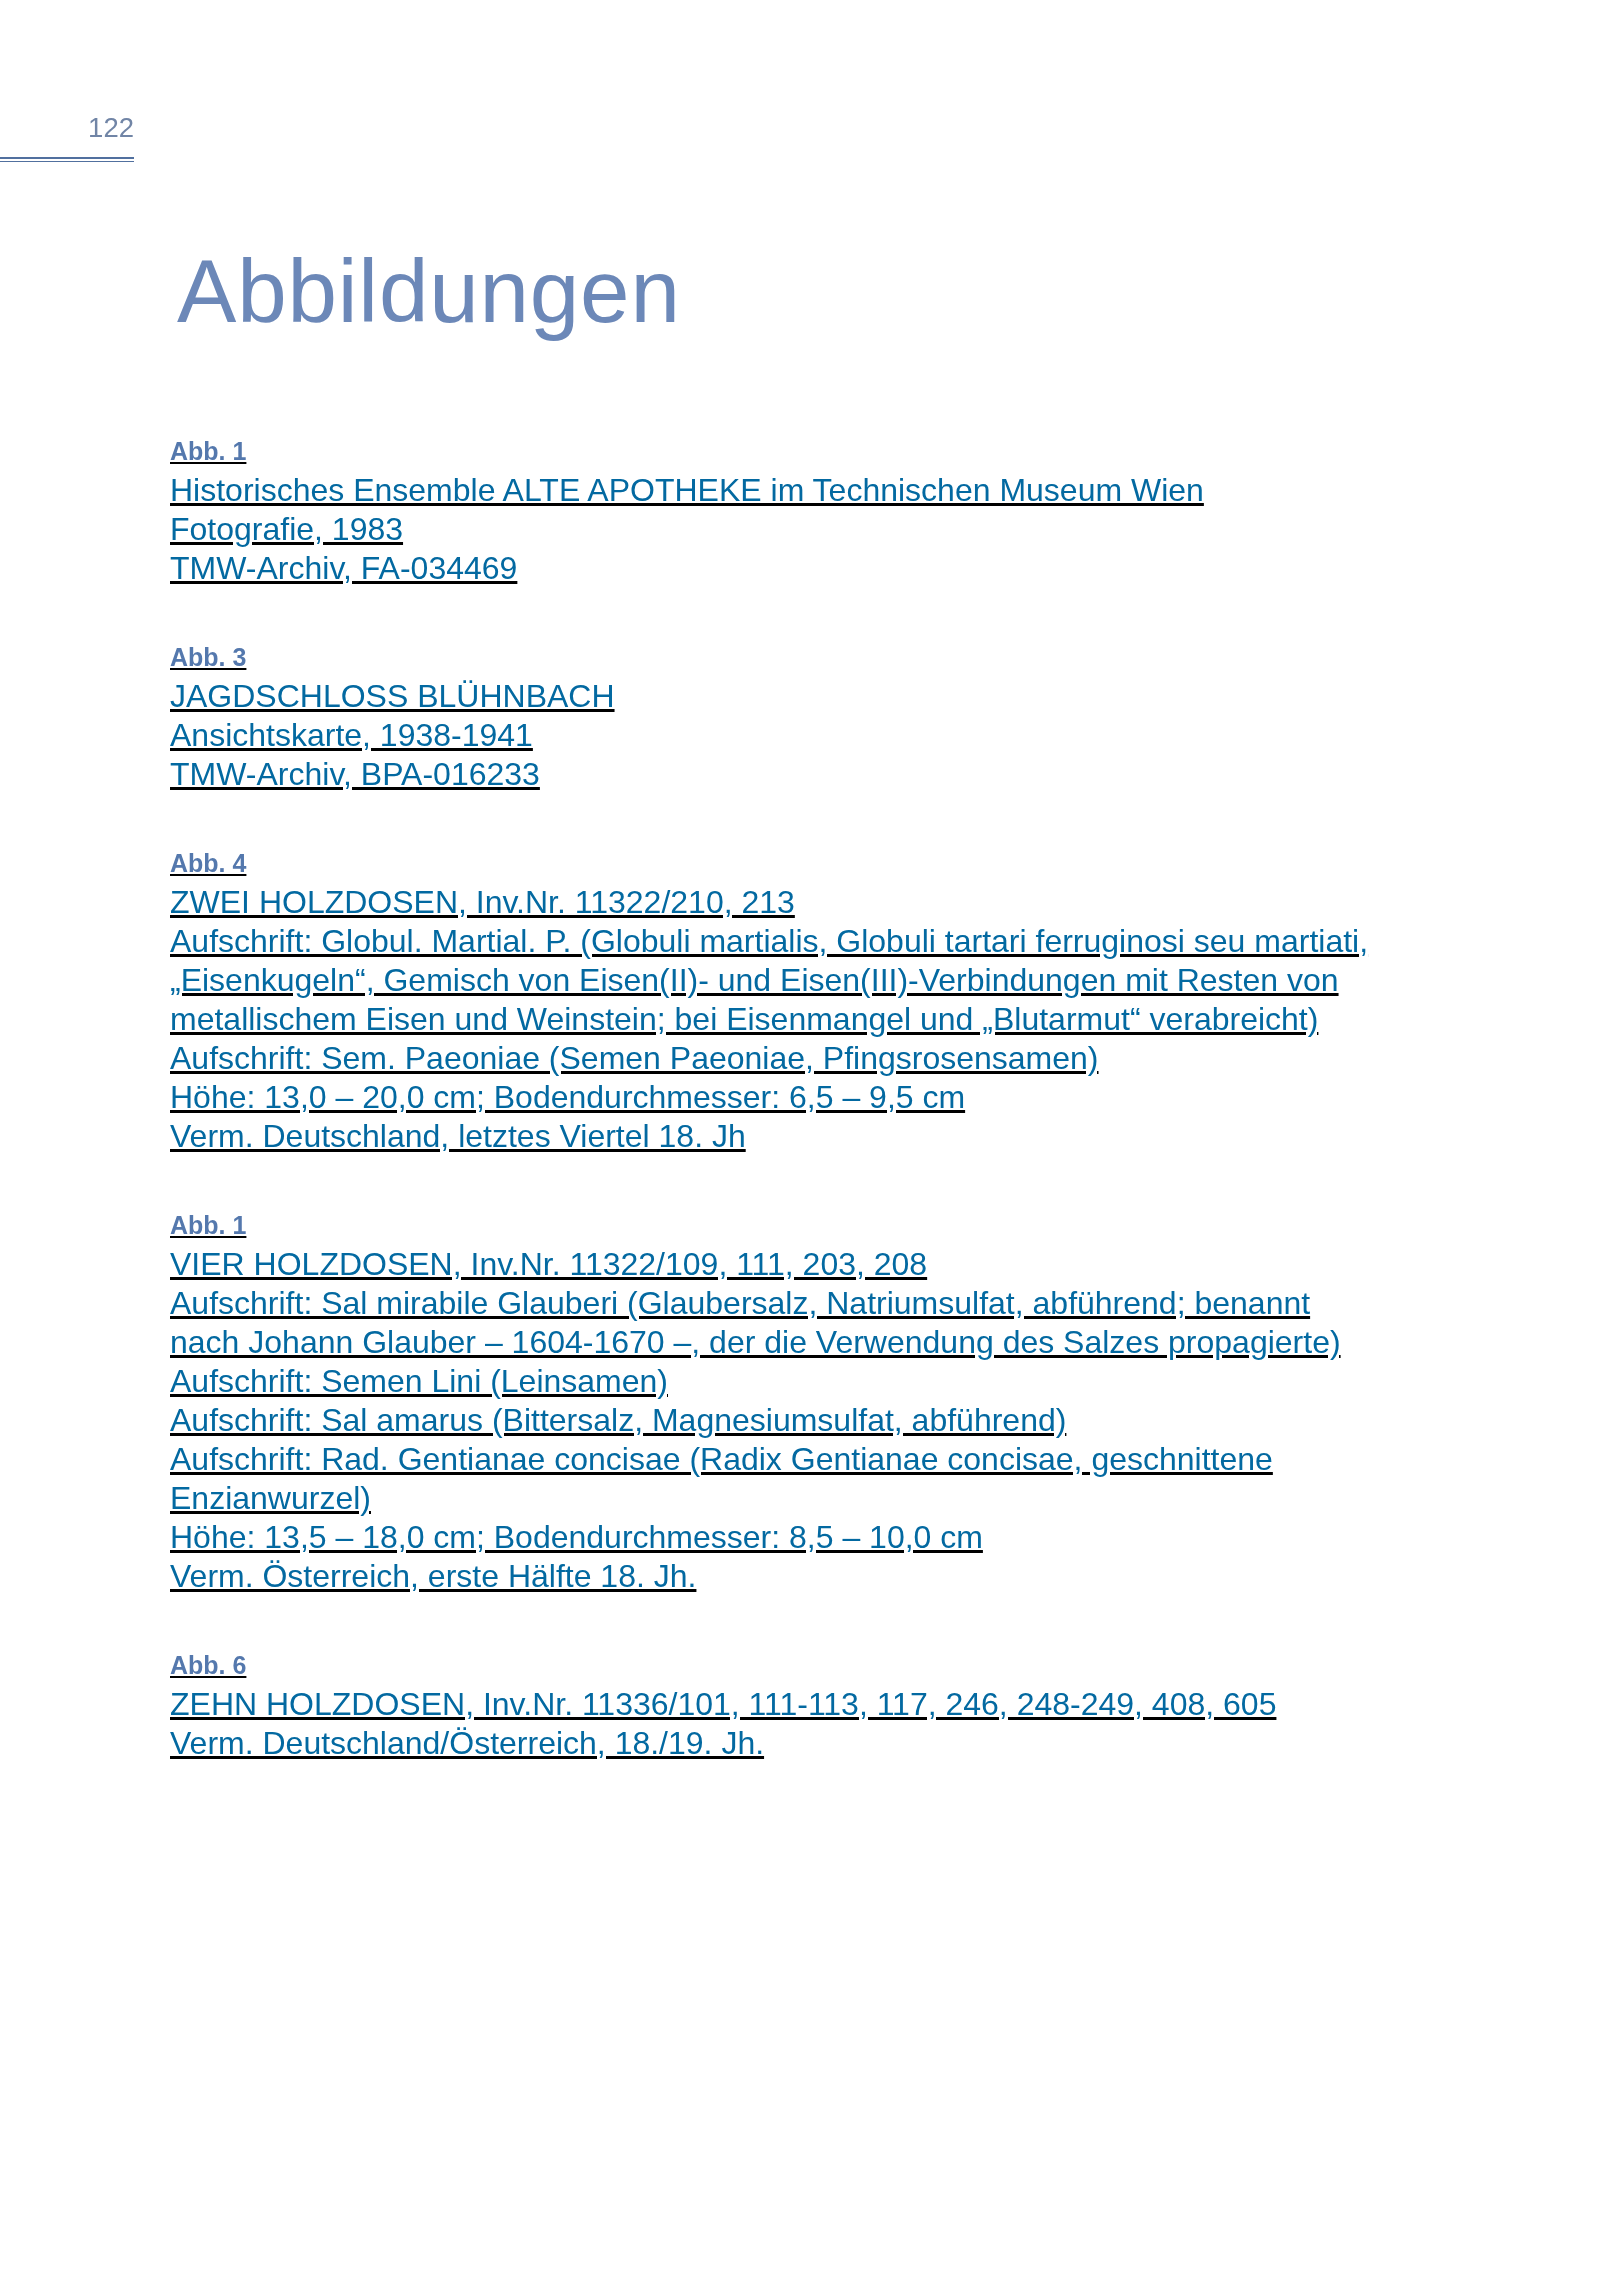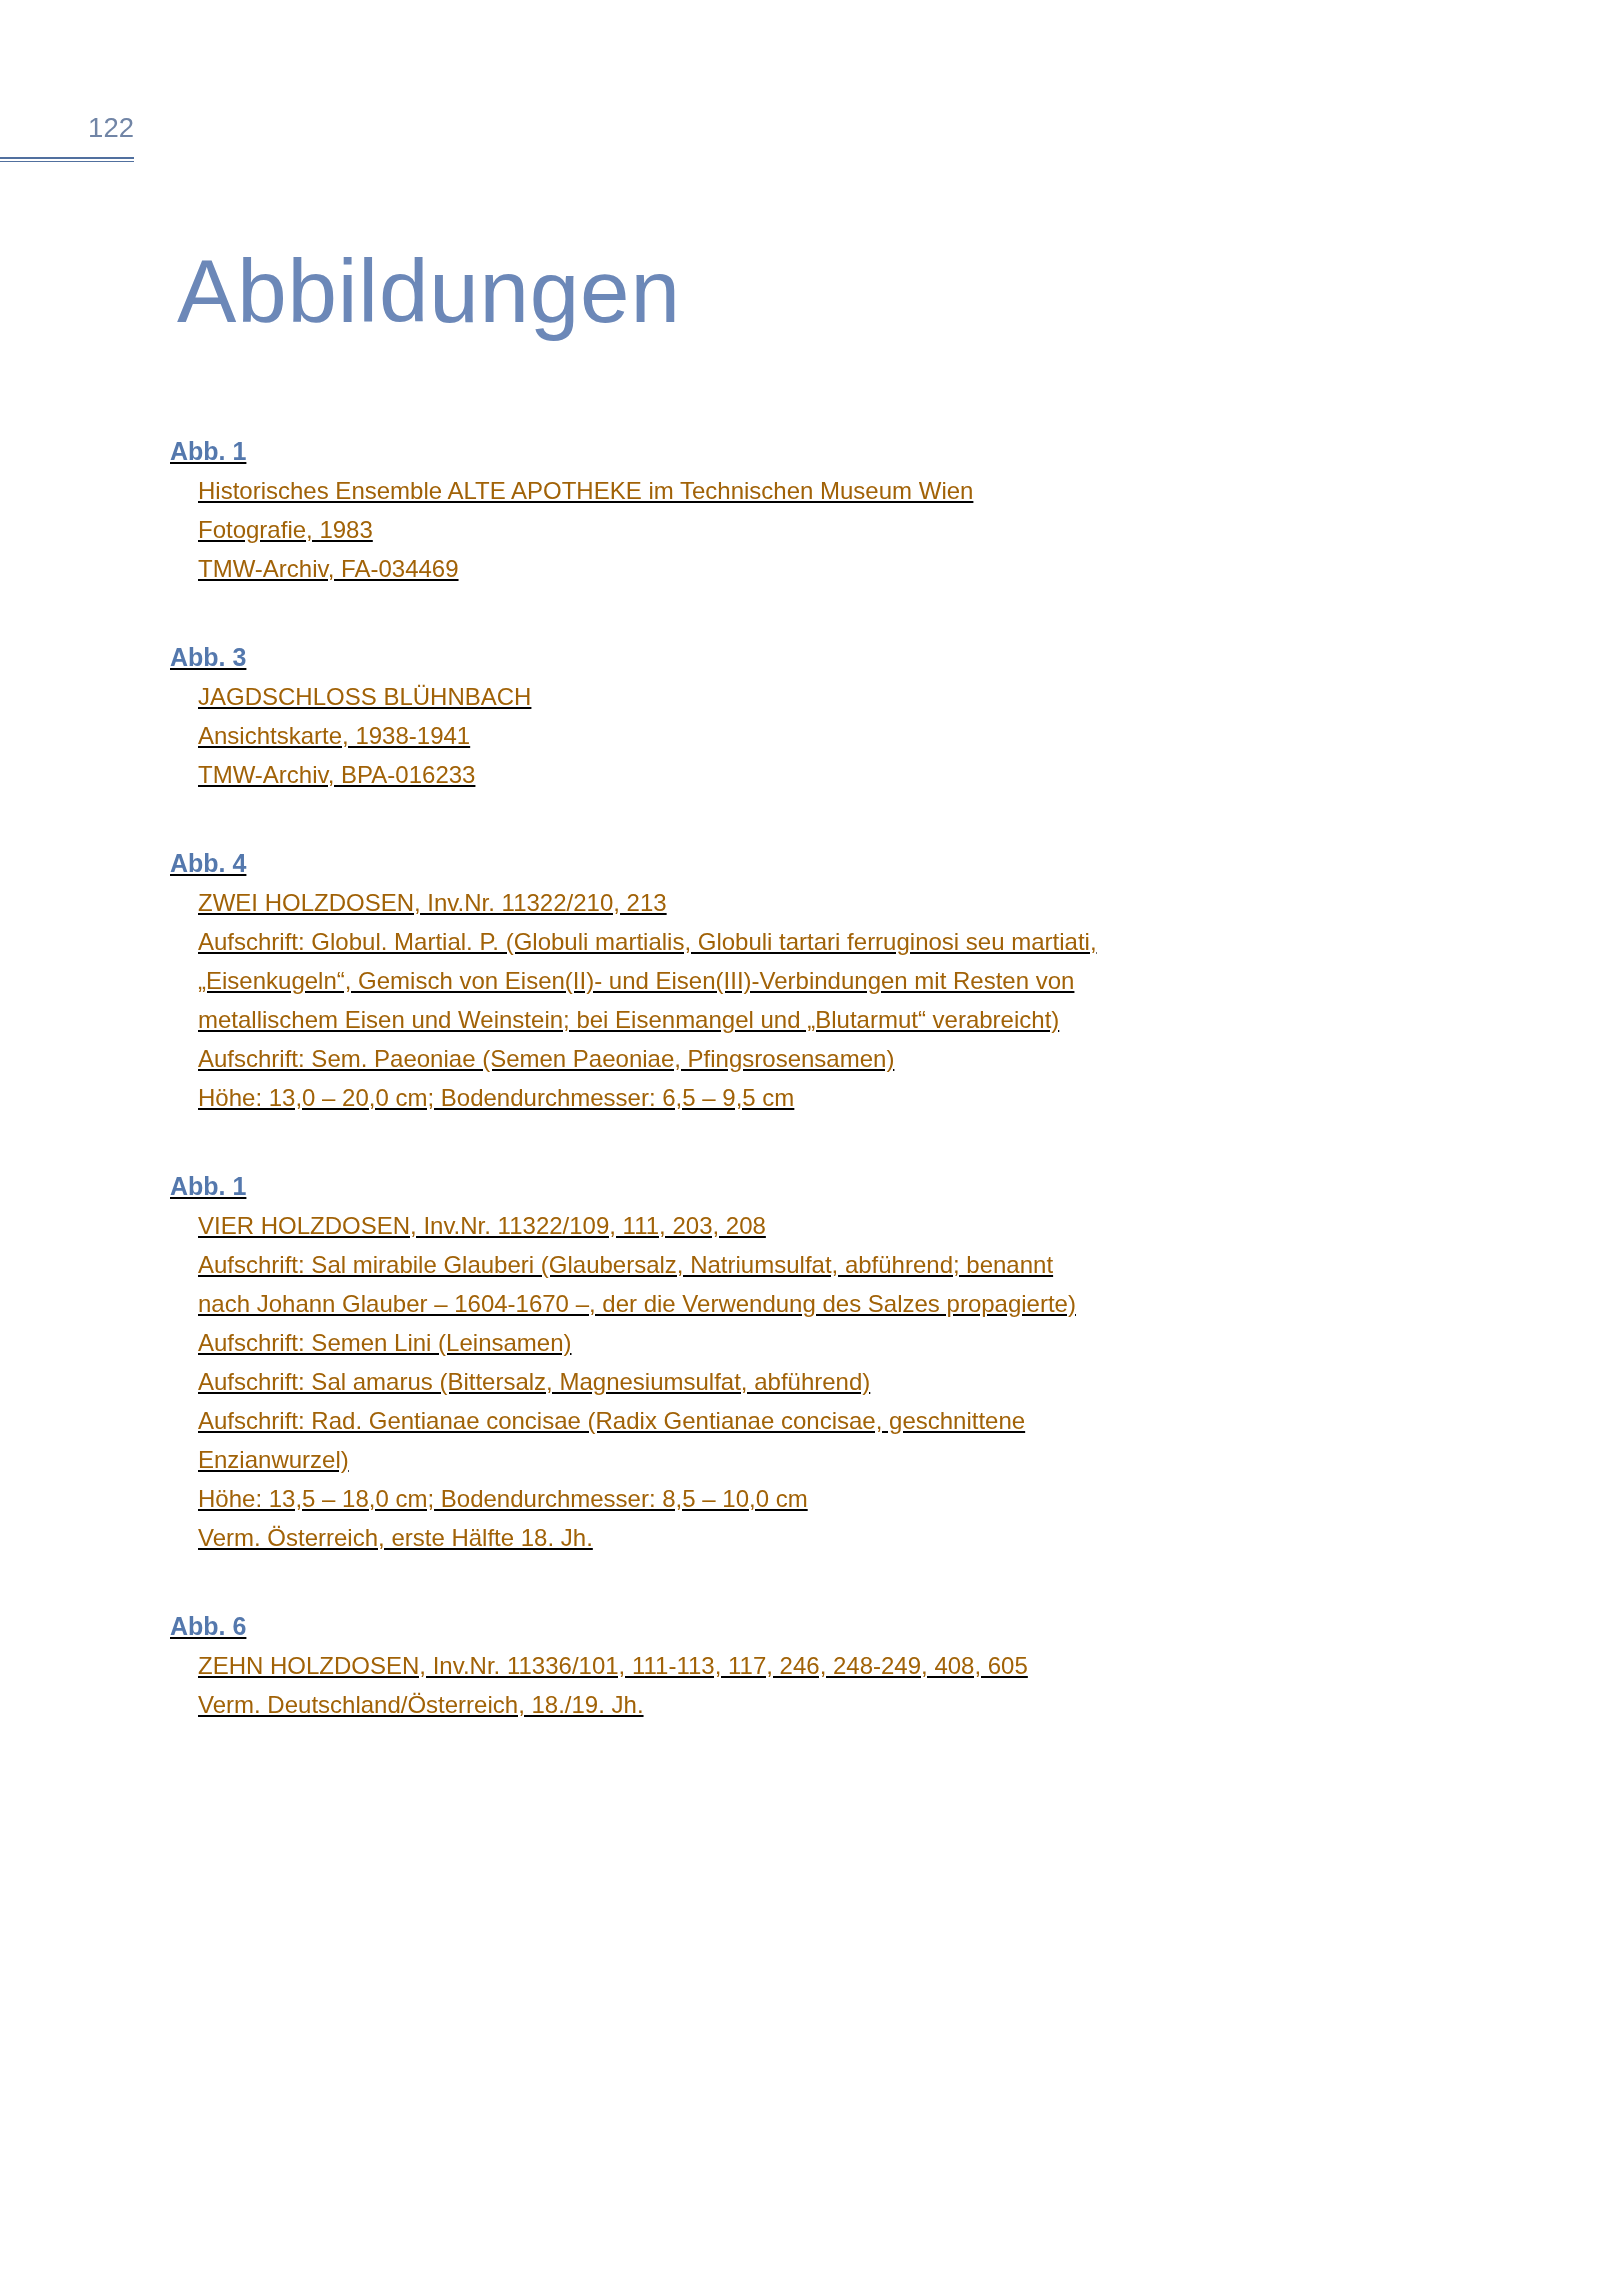--- a/index.html
+++ b/index.html
@@ -52,25 +52,24 @@
     text-decoration: underline;
   }
   .figure-label {
     font-size: 25px;
     line-height: 39px;
     font-weight: bold;
     color: #5478ad;
     white-space: nowrap;
   }
   .figure-line {
-    font-size: 24px;
+    font-size: 32px;
     line-height: 39px;
-    color: #a16207;
+    color: #0369a1;
     white-space: nowrap;
-    margin-left: 28px;
   }
 </style>
 </head>
 <body>
 
 <div class="page-number">122</div>
 <div class="page-number-rule"></div>
 <h1 class="page-title" style="margin:10px; font-weight:400;">Abbildungen</h1>
 
 <div class="figures">
@@ -91,20 +90,21 @@
   </div>
 
   <div class="figure">
     <div class="figure-label">Abb. 4</div>
     <div class="figure-line">ZWEI HOLZDOSEN, Inv.Nr. 11322/210, 213</div>
     <div class="figure-line">Aufschrift: Globul. Martial. P. (Globuli martialis, Globuli tartari ferruginosi seu martiati,</div>
     <div class="figure-line">„Eisenkugeln“, Gemisch von Eisen(II)- und Eisen(III)-Verbindungen mit Resten von</div>
     <div class="figure-line">metallischem Eisen und Weinstein; bei Eisenmangel und „Blutarmut“ verabreicht)</div>
     <div class="figure-line">Aufschrift: Sem. Paeoniae (Semen Paeoniae, Pfingsrosensamen)</div>
     <div class="figure-line">Höhe: 13,0 – 20,0 cm; Bodendurchmesser: 6,5 – 9,5 cm</div>
+    <div class="figure-line">Verm. Deutschland, letztes Viertel 18. Jh</div>
   </div>
 
   <div class="figure">
     <div class="figure-label">Abb. 1</div>
     <div class="figure-line">VIER HOLZDOSEN, Inv.Nr. 11322/109, 111, 203, 208</div>
     <div class="figure-line">Aufschrift: Sal mirabile Glauberi (Glaubersalz, Natriumsulfat, abführend; benannt</div>
     <div class="figure-line">nach Johann Glauber – 1604-1670 –, der die Verwendung des Salzes propagierte)</div>
     <div class="figure-line">Aufschrift: Semen Lini (Leinsamen)</div>
     <div class="figure-line">Aufschrift: Sal amarus (Bittersalz, Magnesiumsulfat, abführend)</div>
     <div class="figure-line">Aufschrift: Rad. Gentianae concisae (Radix Gentianae concisae, geschnittene</div>

